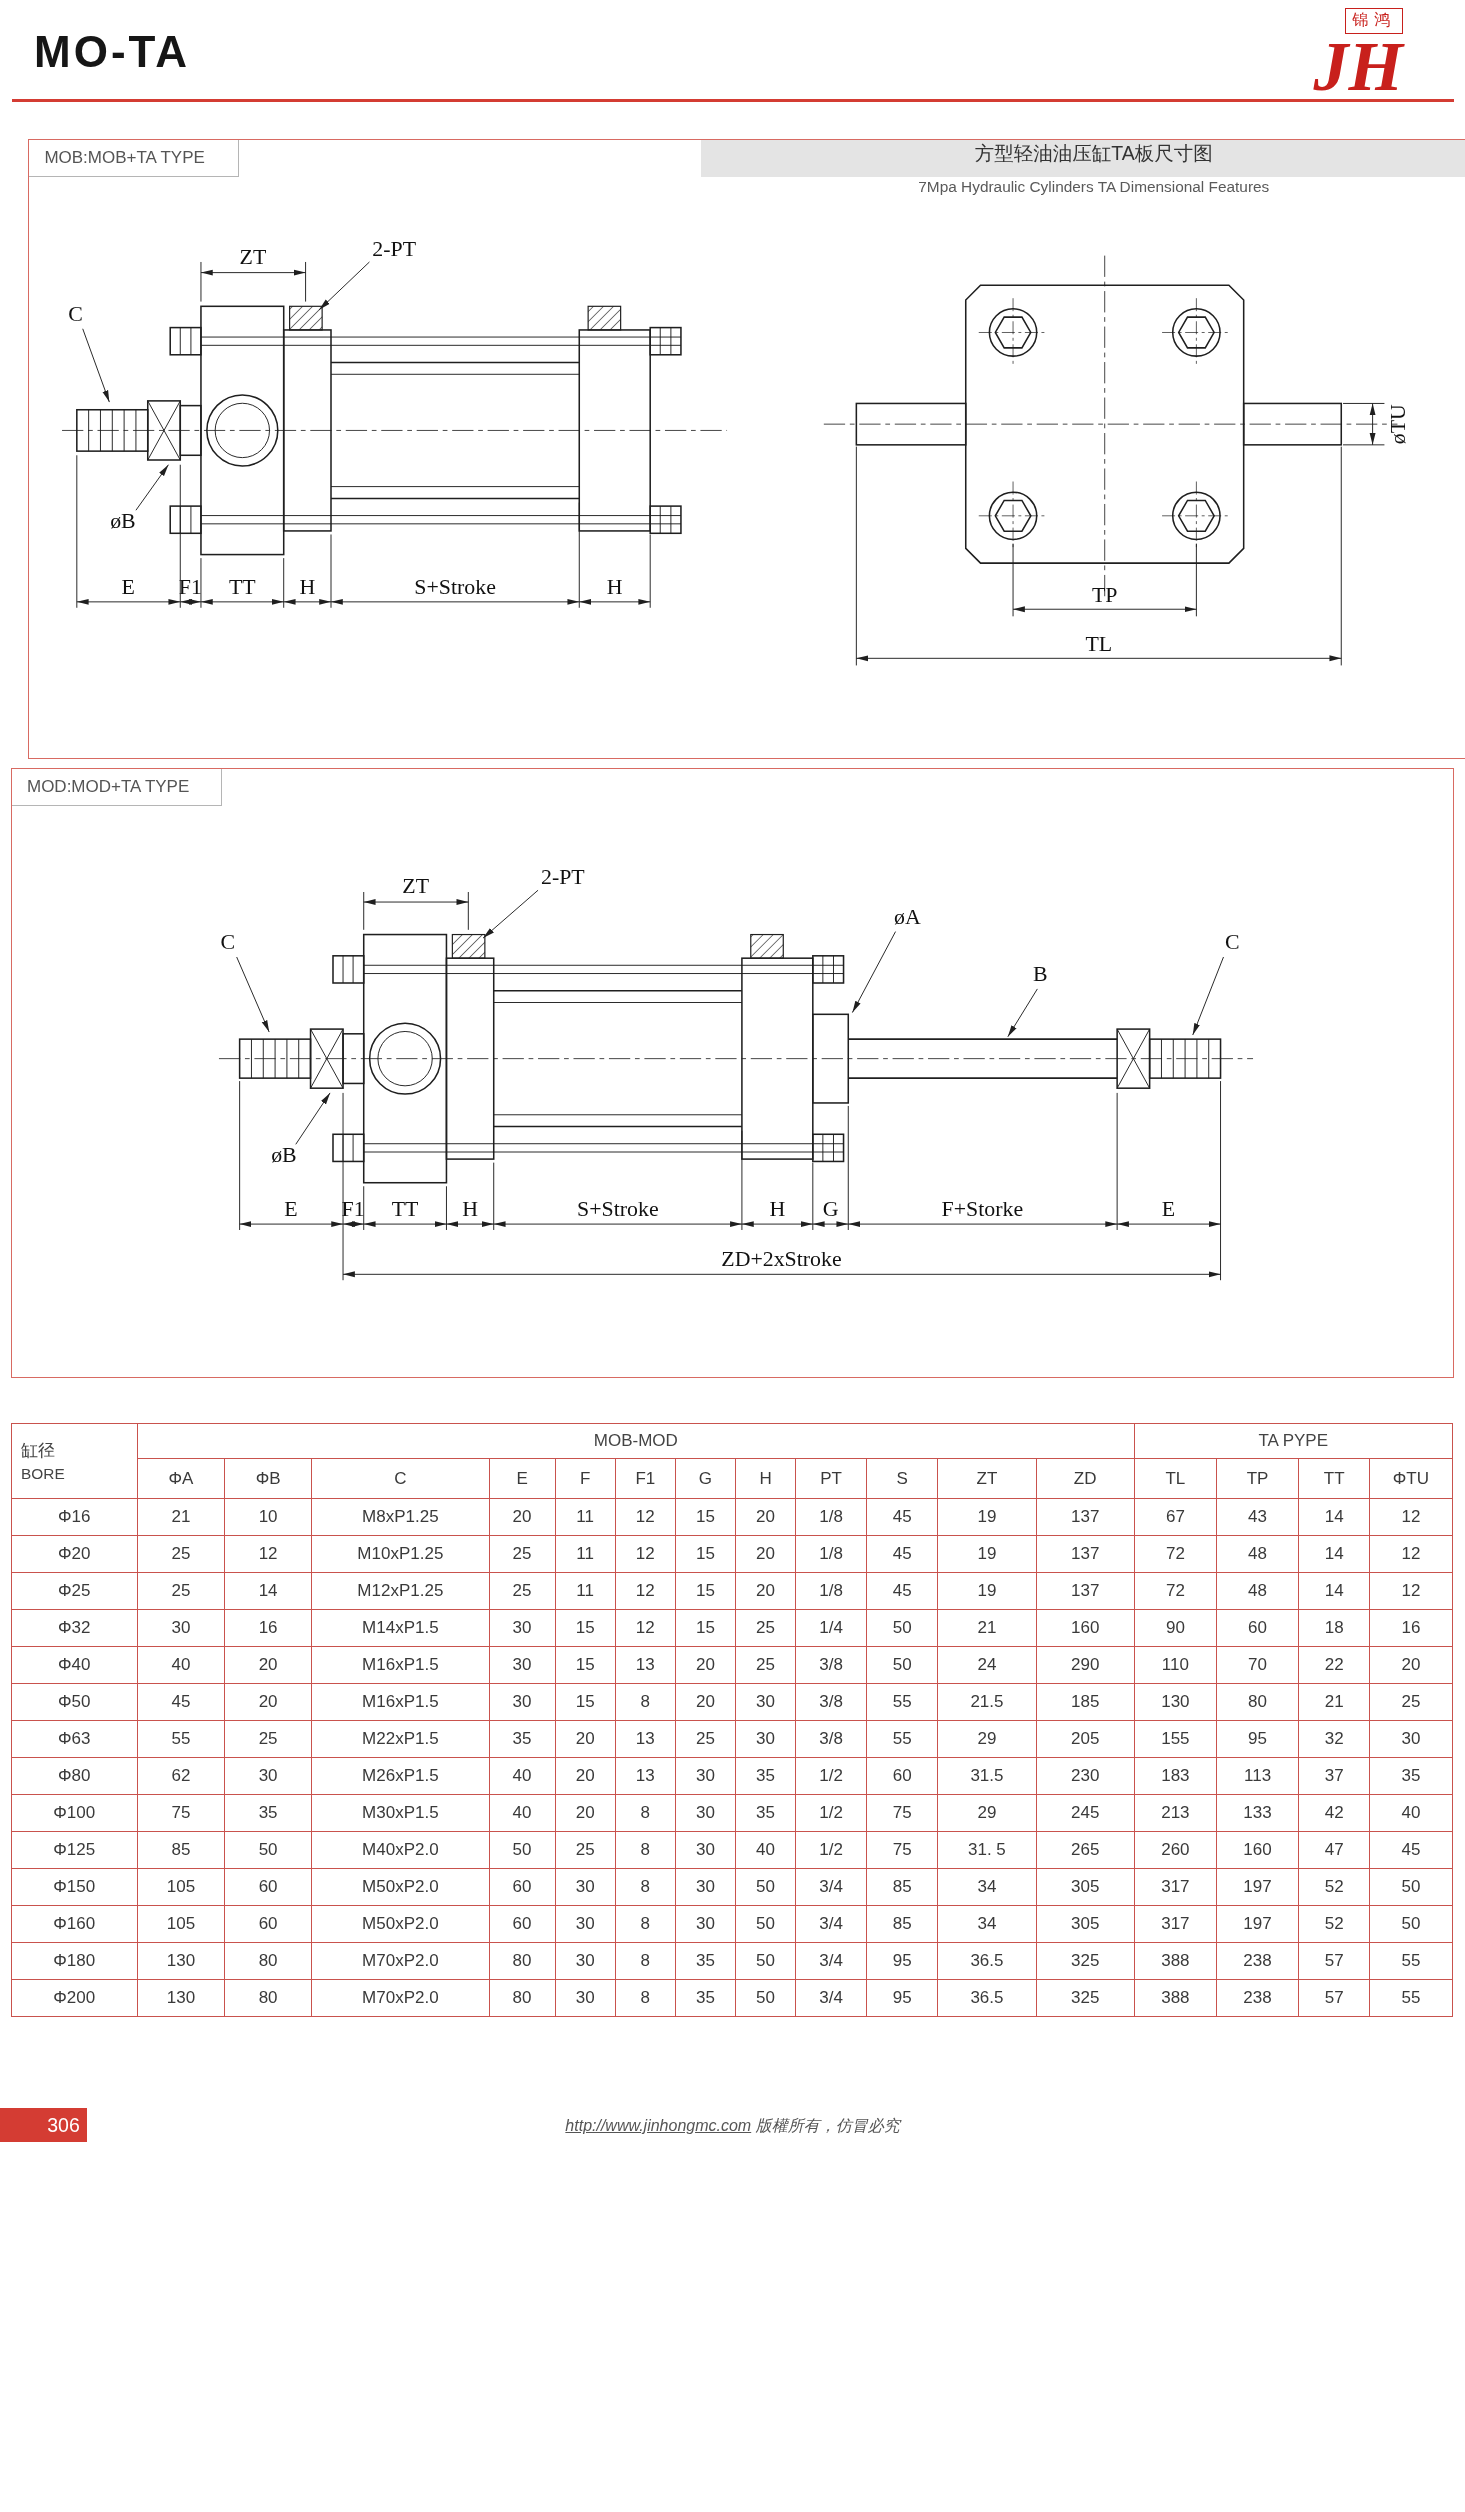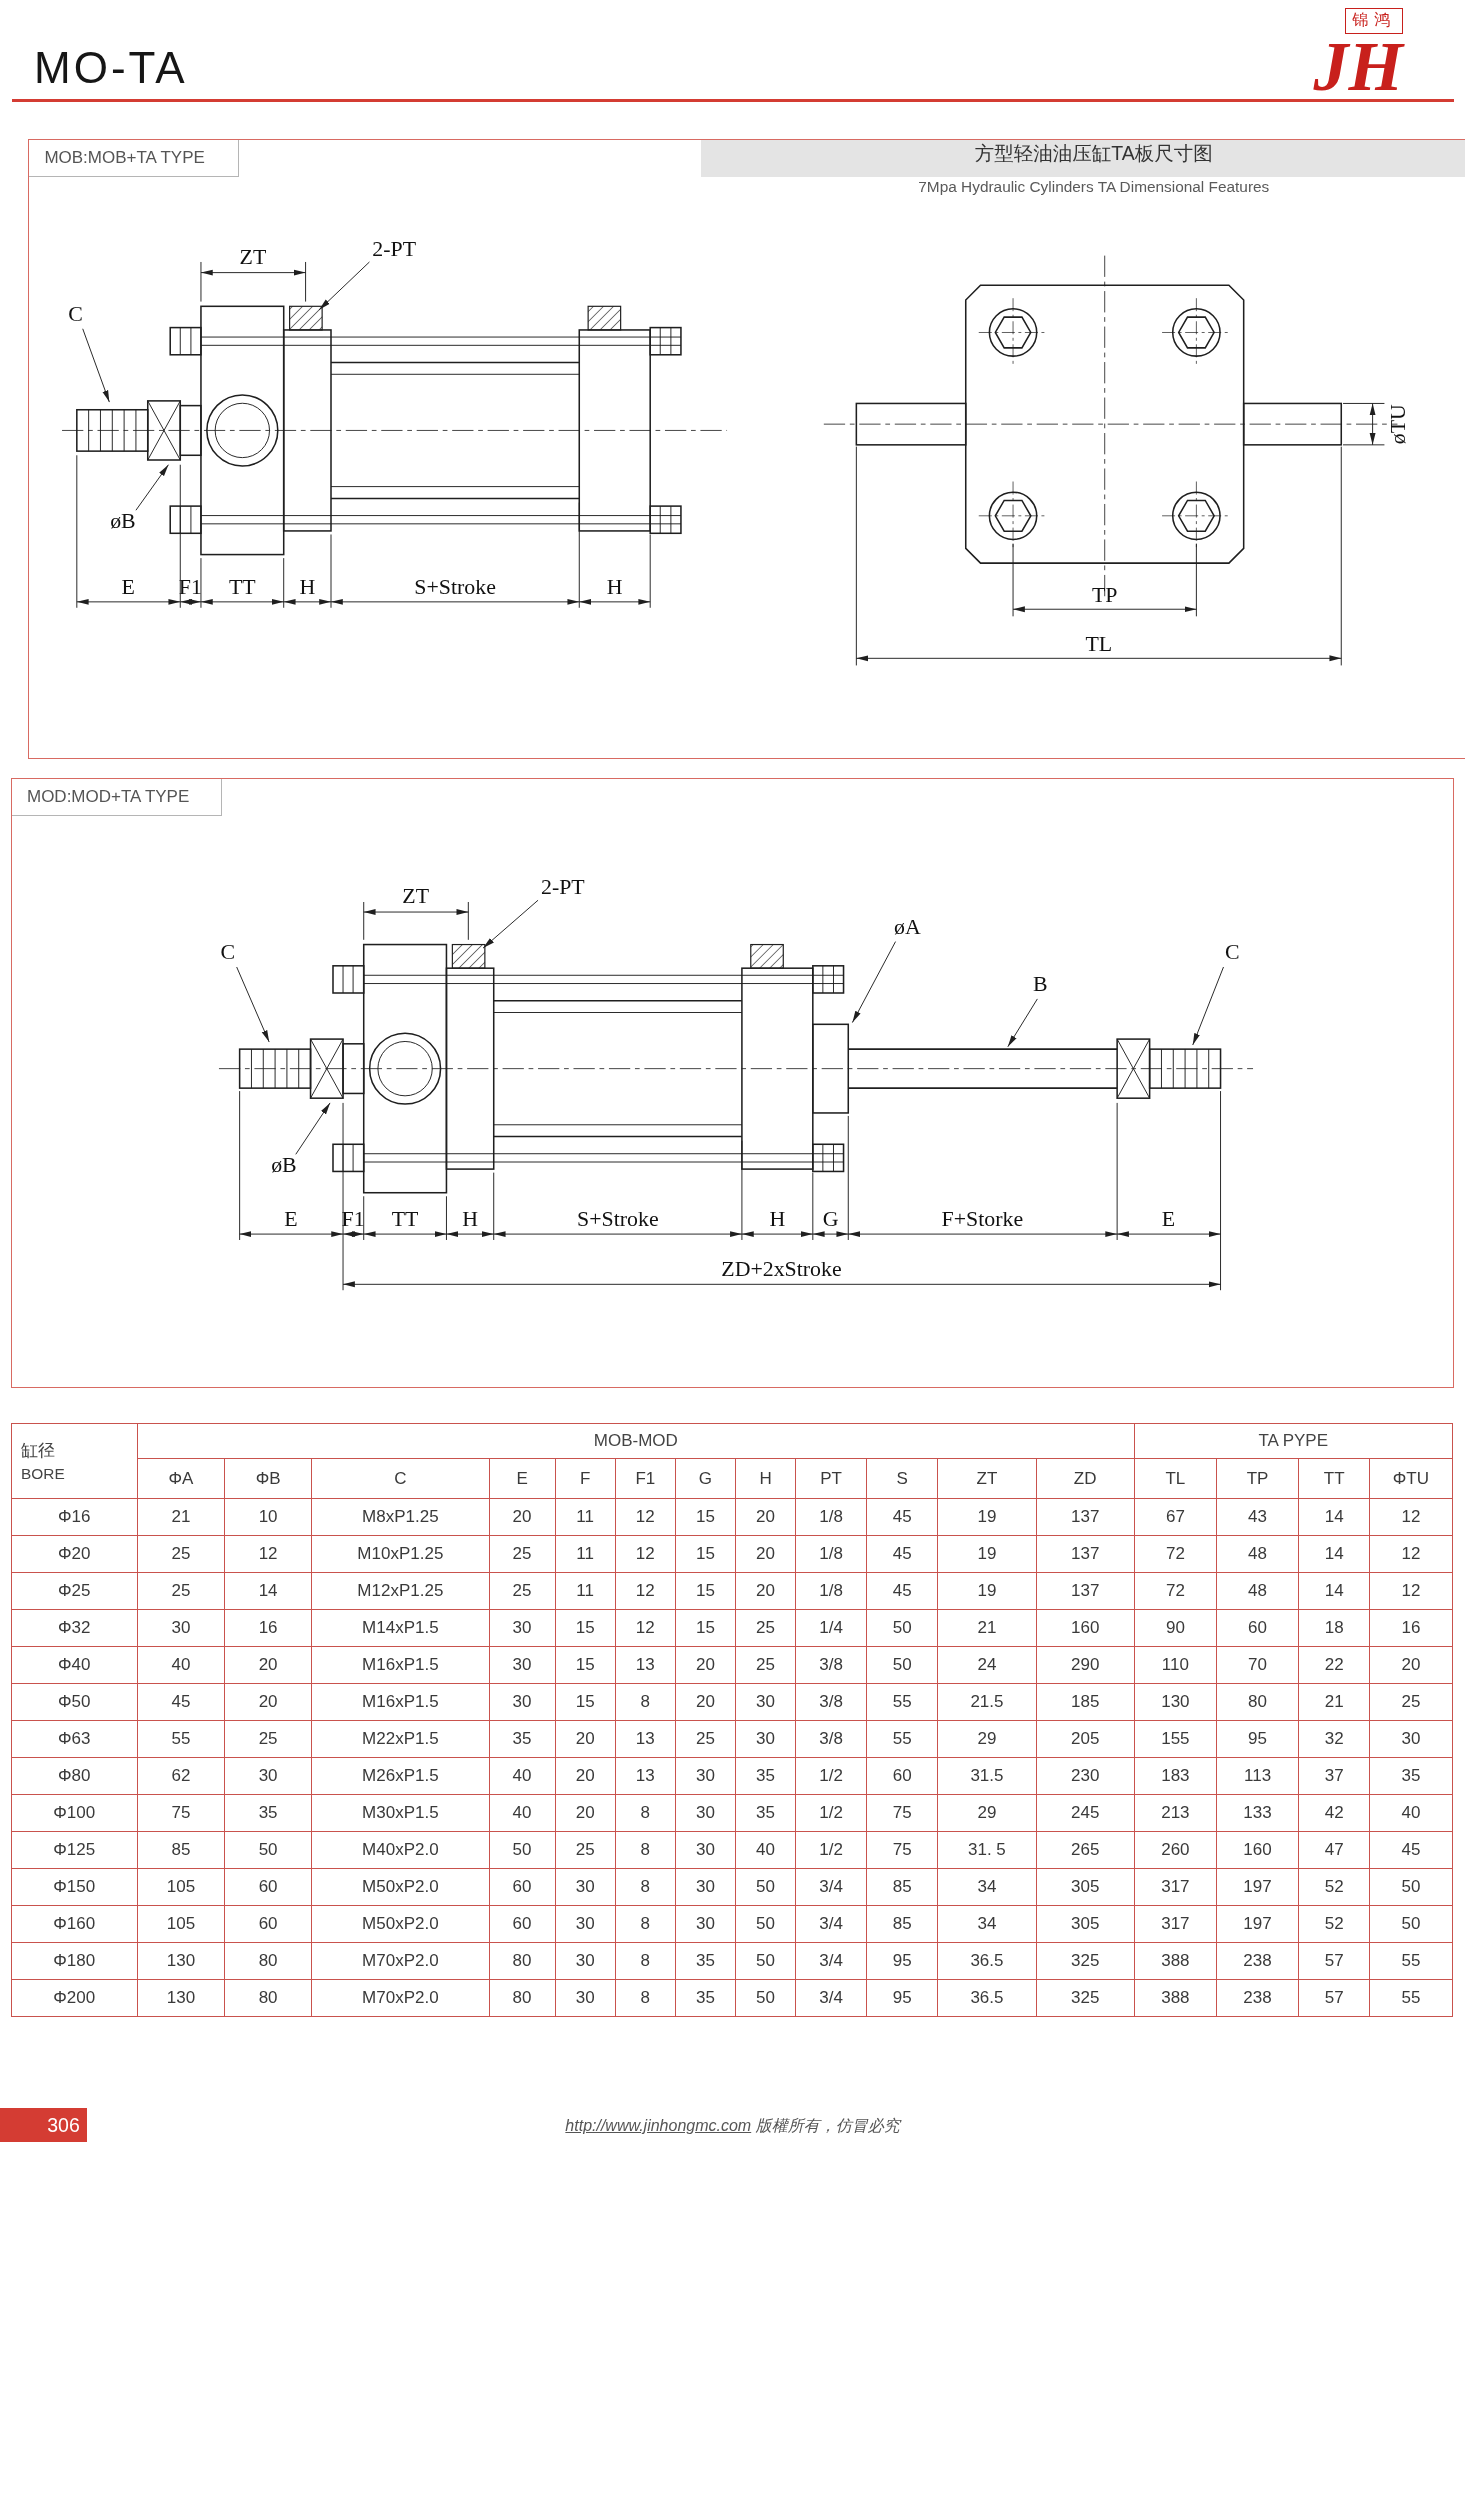--- a/index.html
+++ b/index.html
@@ -1,33 +1,33 @@
 <!DOCTYPE html>
 <html style="font-size:9.5px"><head>
 <meta charset="utf-8">
 <style>
   html,body{margin:0;padding:0;background:#fff;}
   #page{position:relative;width:1465px;height:2512px;background:#ffffff;overflow:hidden;
         font-family:"Liberation Sans",sans-serif;}
   .abs{position:absolute;}
 
   
-  #page-title{left:34px;top:43px;font-size:44px;font-weight:normal;letter-spacing:3px;color:#161616;
+  #page-title{left:34px;top:27px;font-size:44px;font-weight:bold;letter-spacing:3px;color:#161616;
               font-family:"Liberation Sans",sans-serif;}
   #red-rule{left:11.8px;top:99px;width:1442px;height:3px;background:#d43c33;}
   #brand{right:62px;top:8.3px;text-align:right;}
   #brand .cn{display:inline-block;color:#c8201c;font-size:16px;letter-spacing:5.9px;
              border:1.2px solid #c8201c;padding:1.2px 5.9px;margin-bottom:1.2px;}
   #brand .jh{font-family:"Liberation Serif",serif;font-style:italic;font-weight:bold;
              font-size:70px;line-height:0.92;color:#c8201c;}
 
   
   .section{border:1.8px solid #d86a62;background:#fff;}
   #section-mob{left:28px;top:139px;width:1441px;height:618px;}
-  #section-mod{left:10.6px;top:768px;width:1441px;height:608px;margin-top:10px;}
+  #section-mod{left:10.6px;top:768px;width:1441px;height:608px;}
   .tab-label{position:absolute;left:0;top:0;width:210px;height:37px;border-right:1.2px solid #b5b5b5;
              border-bottom:1.2px solid #b5b5b5;display:flex;align-items:center;padding-left:15.4px;
              box-sizing:border-box;font-size:17px;color:#555;}
   .title-bar{position:absolute;left:672px;right:0;top:0;height:37px;background:#e4e4e4;
              display:flex;align-items:center;gap:10.6px;padding-left:16.6px;box-sizing:border-box;flex-direction:column;}
   .title-bar .t-cn{font-size:19.5px;color:#333;}
   .title-bar .t-en{font-size:15.4px;color:#5a5a5a;}
 
   
   svg .s{stroke:#1f1f1f;stroke-width:2.6;fill:none;}

